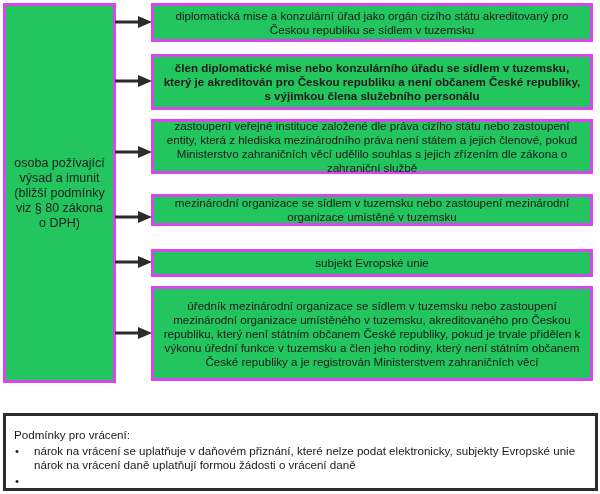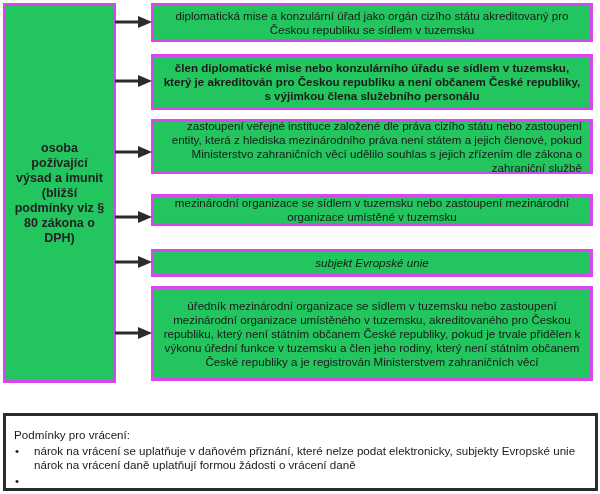--- a/index.html
+++ b/index.html
@@ -3,27 +3,27 @@
   <meta charset="utf-8">
   <style>
     html, body { margin: 0; padding: 0; background: #ffffff; }
     body { width: 600px; height: 494px; position: relative; overflow: hidden;
            font-family: "Liberation Sans", sans-serif; color: #1a1a1a; }
     .box { position: absolute; box-sizing: border-box; border: 3px solid #d946ef;
            background: #22c55e; display: flex; align-items: center; justify-content: center;
            text-align: center; font-size: 11.6px; line-height: 14px; }
     .box span { display: block; }
     #left-box { left: 3px; top: 3px; width: 113px; height: 380px; }
-    #left-box .label { font-weight: bold; font-size: 12.5px; line-height: 15px; padding: 0 6px; color: #222; }
+    #left-box .label { font-weight: normal; font-size: 12.5px; line-height: 15px; padding: 0 6px; color: #222; }
     .rbox { left: 151px; width: 442px; }
     #b1 { top: 3px;   height: 39px; }
     #b2 { top: 54px;  height: 56px; font-weight: bold; }
-    #b3 { top: 119px; height: 55px; text-align: right; }
+    #b3 { top: 119px; height: 55px; }
     #b4 { top: 194px; height: 32px; }
-    #b5 { top: 249px; height: 28px; font-style: italic; }
+    #b5 { top: 249px; height: 28px; }
     #b6 { top: 286px; height: 95px; text-align: center; }
     .rbox .txt { padding: 0 8px; }
     svg#arrows { position: absolute; left: 0; top: 0; width: 600px; height: 494px; pointer-events: none; }
     #bottom-box { position: absolute; left: 3px; top: 413px; width: 595px; height: 78px;
                   box-sizing: border-box; border: 3px solid #2b2b2b; padding: 12px 8px;
                   font-size: 11.6px; line-height: 14px; }
     #bottom-box .title { margin-bottom: 2px; }
     #bottom-box ul { list-style: none; margin: 0; padding: 0; }
     #bottom-box li { position: relative; padding-left: 20px; margin-top: 2px; }
     #bottom-box li .bullet { position: absolute; left: 1px; top: 0; }

